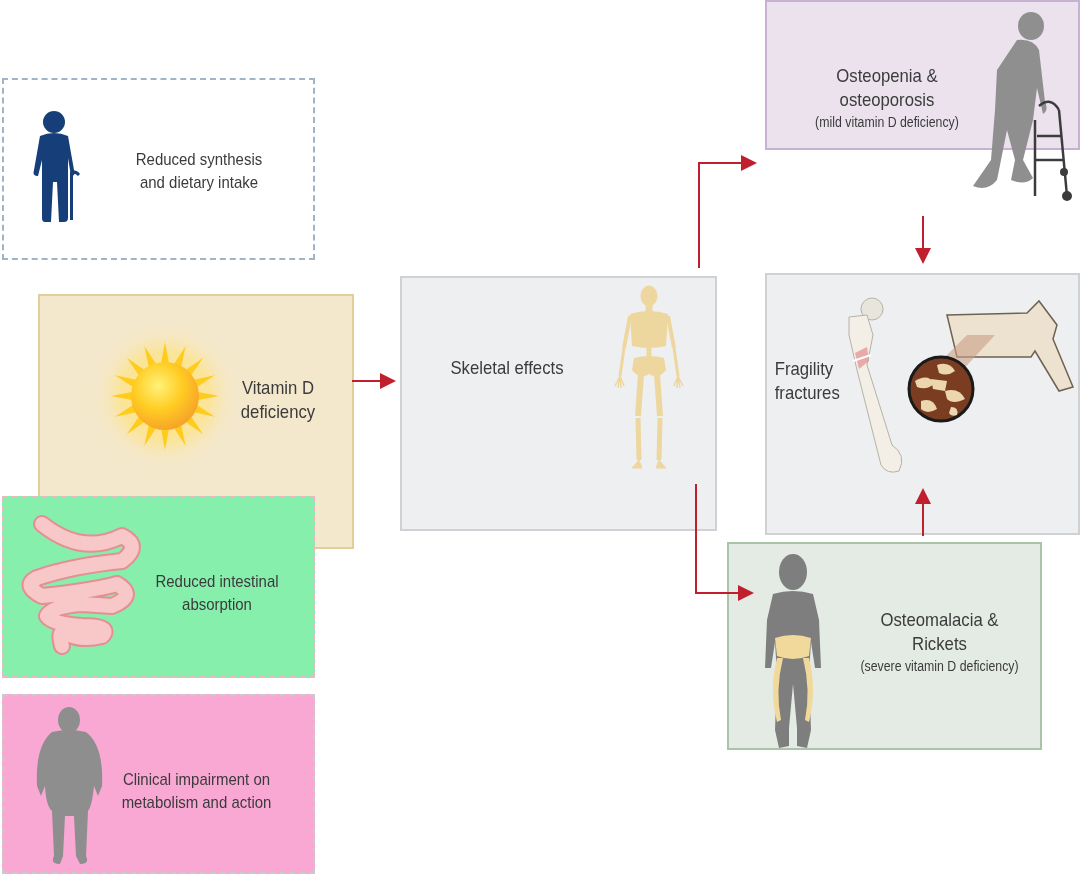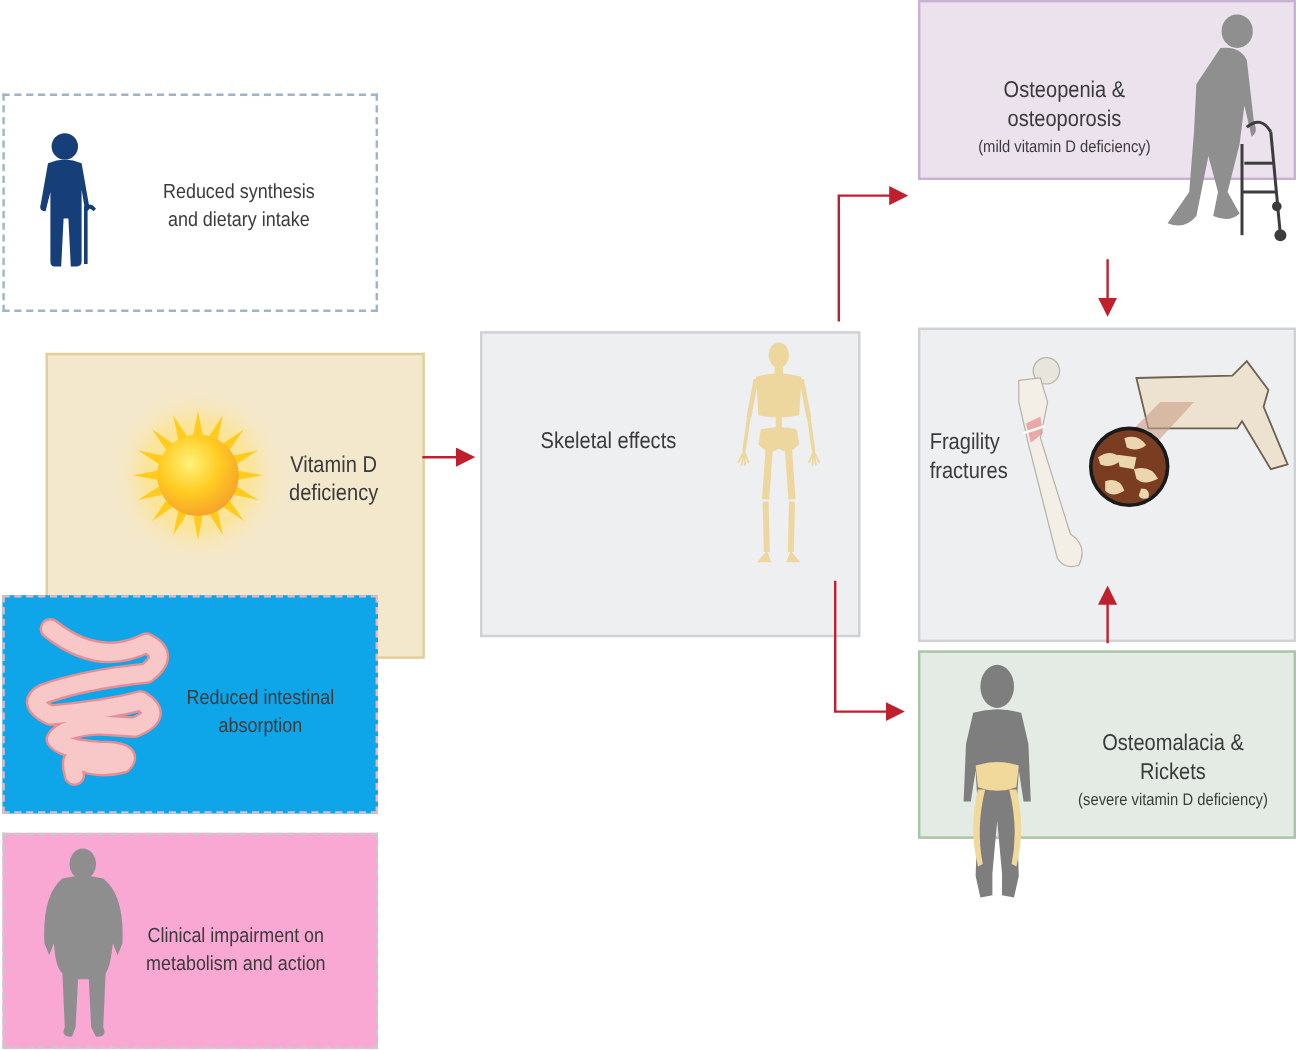--- a/index.html
+++ b/index.html
@@ -1,20 +1,20 @@
 <!DOCTYPE html>
 <html><head>
 <meta charset="utf-8">
 <style>
   html, body { margin:0; padding:0; background:#ffffff; }
   body { width:1080px; height:875px; position:relative; overflow:hidden;
          font-family:"Liberation Sans", sans-serif; color:#3a3a3a; }
   .box { position:absolute; box-sizing:border-box; }
   .dashed-blue { border:2px dashed #9fb4c6; background:#fff; }
-  .dashed-pink { border:2px dashed #e7b9c3; background:#0ea5e9; }
+  .dashed-pink { border:2px dashed #e7b9c3; background:#86efac; }
   .dashed-gray { border:2px dashed #c9c9c9; background:#f9a8d4; }
   .solid-tan { border:2px solid #e0cf9a; background:#f4e8cc; }
   .solid-gray { border:2px solid #cfd1d4; background:#eeeff1; }
   .solid-purple { border:2px solid #c8b2d2; background:#ebe2ee; }
   .solid-green { border:2px solid #a9c4a6; background:#e3ebe4; }
   .label { position:absolute; text-align:center; font-size:17px; line-height:23px;
            transform:scaleX(0.88); transform-origin:center; color:#3b3b3b; }
   .label.big { font-size:19px; line-height:24px; }
   .sub { font-size:14px; line-height:20px; display:block; }
   svg { position:absolute; overflow:visible; }
@@ -162,21 +162,21 @@
       <path d="M8 86 Q20 78 28 88 Q20 96 10 92 Z"></path>
       <path d="M30 70 Q42 66 48 76 Q40 82 32 78 Z"></path>
       <path d="M38 96 Q52 92 58 104 Q46 110 40 104 Z"></path>
       <path d="M14 106 Q26 102 30 114 Q20 120 14 114 Z"></path>
       <path d="M24 84 L40 86 L38 96 L26 94 Z"></path>
       <path d="M44 112 Q52 112 50 120 Q44 122 42 118 Z"></path>
     </g>
   </svg>
 </div>
 
-<div class="box solid-green" style="left:765px;top:542px;width:315px;height:157px;">
+<div class="box solid-green" style="left:727px;top:542px;width:315px;height:208px;">
   <svg style="left:28px;top:6px;" width="70" height="200" viewBox="0 0 70 200">
     <ellipse cx="36" cy="22" rx="14" ry="18" fill="#7e7e7e"></ellipse>
     <path d="M16 44 Q36 38 56 44 L62 70 L64 118 L58 118 L54 92 L52 124 L54 180 L50 198 L40 196 L40 178 L36 134 L32 178 L32 196 L22 198 L18 180 L20 124 L18 92 L14 118 L8 118 L10 70 Z" fill="#7e7e7e"></path>
     <g fill="#f1d99b">
       <path d="M18 88 Q36 82 54 88 L52 106 Q36 112 20 106 Z"></path>
       <path d="M20 108 L26 108 Q18 140 24 170 L20 172 Q12 140 20 108 Z"></path>
       <path d="M46 108 L52 108 Q60 140 52 172 L48 170 Q54 140 46 108 Z"></path>
     </g>
   </svg>
   <div class="label big" style="left:108px;top:64px;width:205px;">

